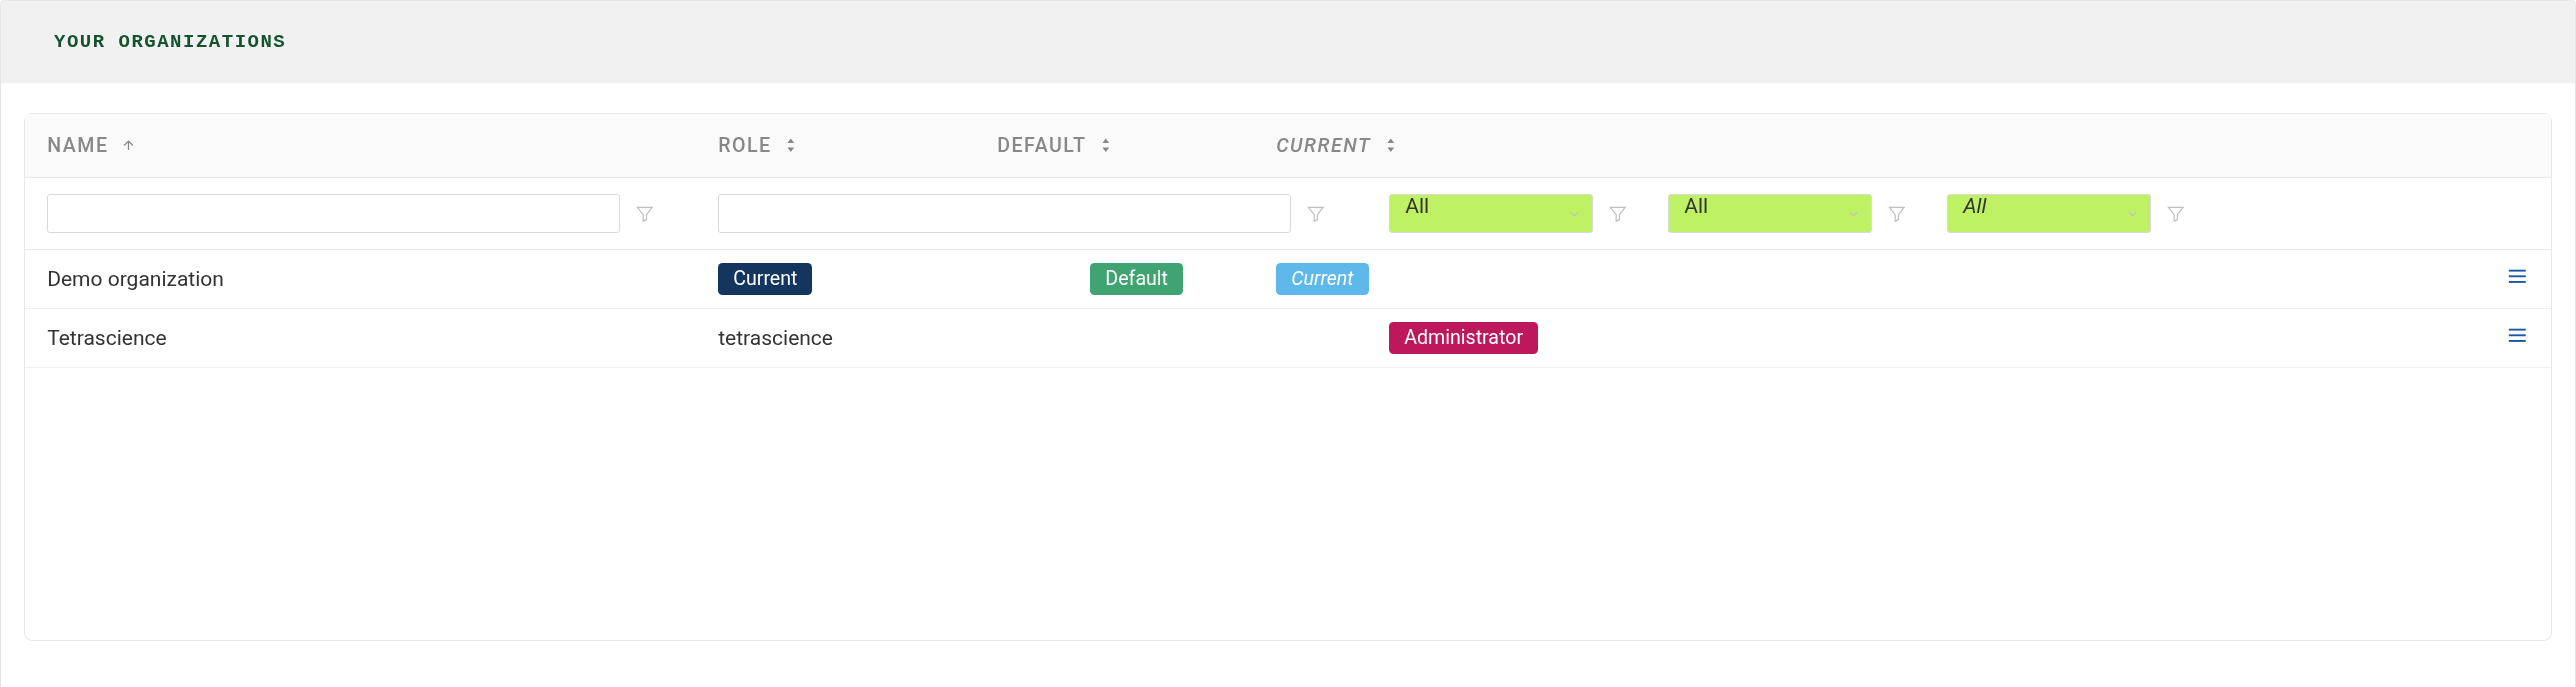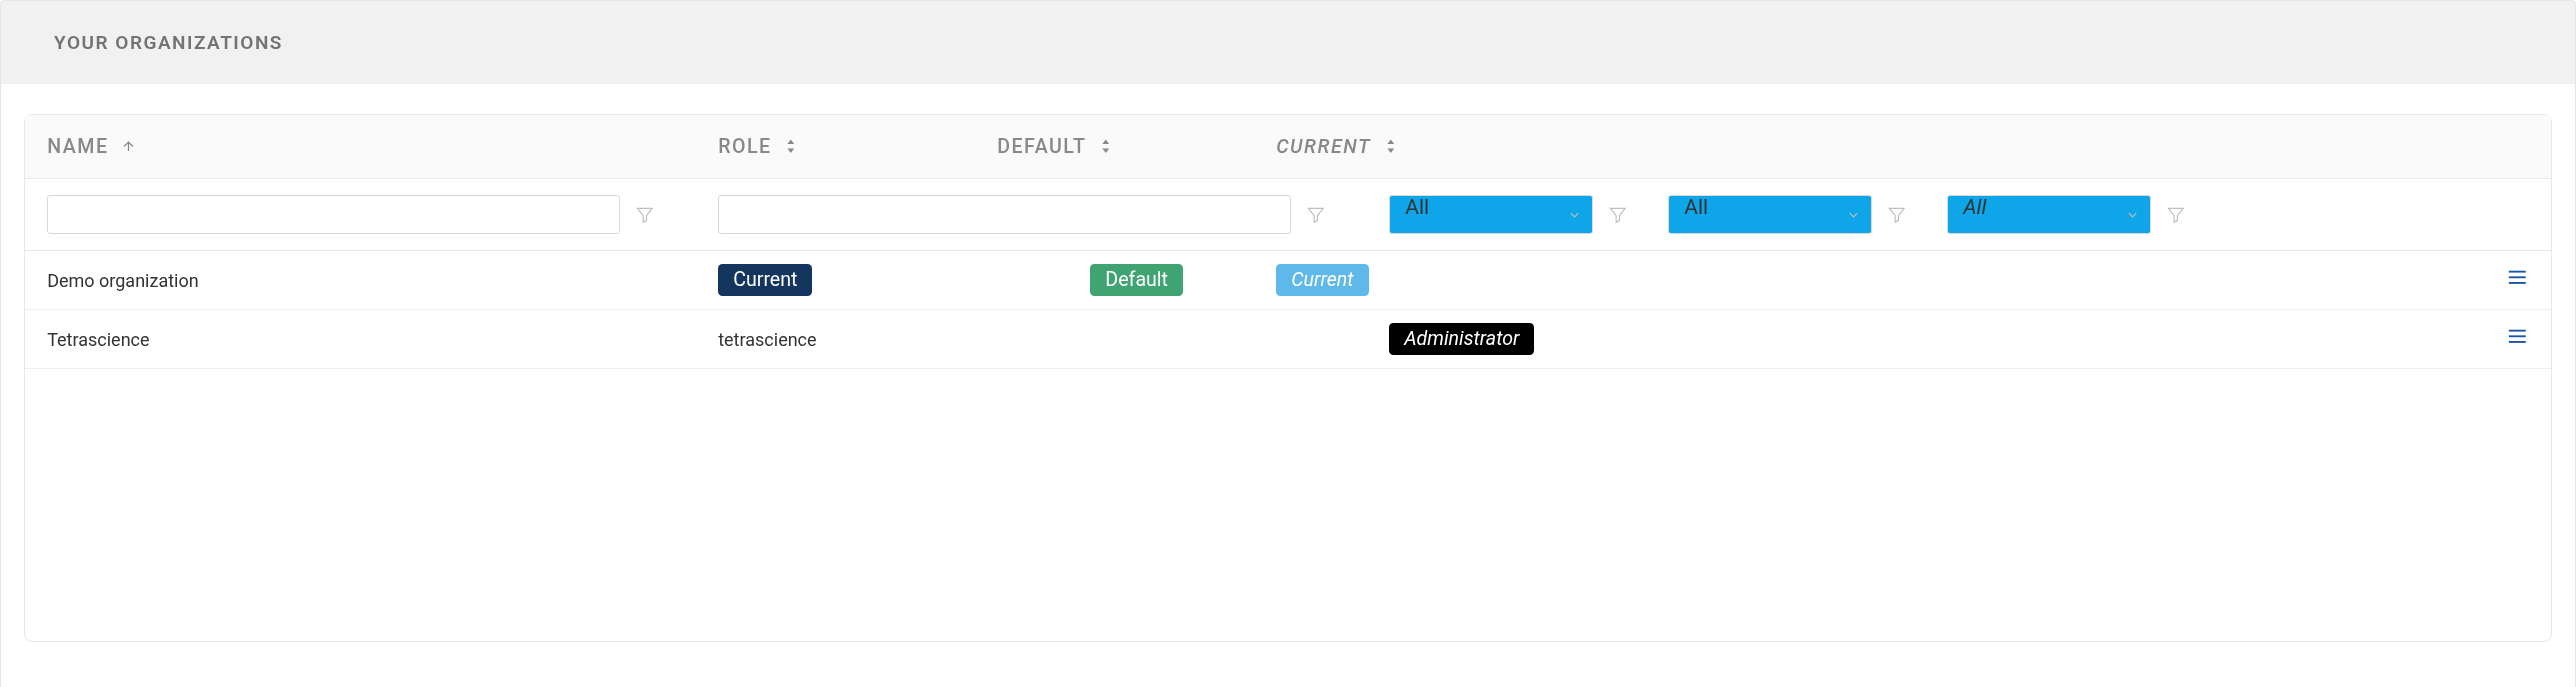--- a/index.html
+++ b/index.html
@@ -19,22 +19,23 @@
       border-radius: 4.5px;
       margin: 0;
     }
     .panel-header {
       padding: 30px 53px 30px 53px;
     }
     .panel-title {
       font-size: 19px;
       font-weight: 600;
       letter-spacing: 1.5px;
-      color: #737373;
+      color: #14532d;
       text-transform: uppercase;
+      font-family: Liberation Mono, monospace;
     }
     .panel-body {
       background: #ffffff;
       padding: 30px 22.6px 60px 22.6px;
     }
     .table-wrapper {
       border: 0.8px solid #e8e8e8;
       border-radius: 8px;
       min-height: 528px;
       background: #ffffff;
@@ -110,52 +111,52 @@
     }
     .text-input.name-input { width: 573px; }
     .text-input.slug-input { width: 573px; }
     .select-wrap {
       position: relative;
       display: inline-flex;
       align-items: center;
       height: 39px;
       border: 0.8px solid #d9d9d9;
       border-radius: 3px;
-      background: #0ea5e9;
+      background: #bef264;
       padding: 0 38px 16px 15px;
       font-size: 21px;
       color: #333;
       width: 204px;
     }
     .select-caret {
       position: absolute;
       right: 10.6px;
       top: 50%;
       transform: translateY(-50%);
       display: inline-flex;
     }
     .filter-icon {
       color: #bfbfbf;
       display: inline-flex;
     }
     .cell-text {
-      font-size: 18px;
+      font-size: 21px;
       color: #333;
       text-align: right;
     }
     .badge {
       display: inline-block;
       padding: 6px 15px;
       border-radius: 4.5px;
       font-size: 19.6px;
       color: #ffffff;
       line-height: 1;
     }
     .badge-member { background: #14365e; }
-    .badge-admin { background: #000000; font-style: italic; }
+    .badge-admin { background: #be185d; }
     .badge-default { background: #3fa372; }
     .badge-current { background: #5fb8ea; }
     .menu-icon {
       color: #1856a7;
       display: inline-flex;
       cursor: pointer;
     }
   </style>
 </head>
 <body>

